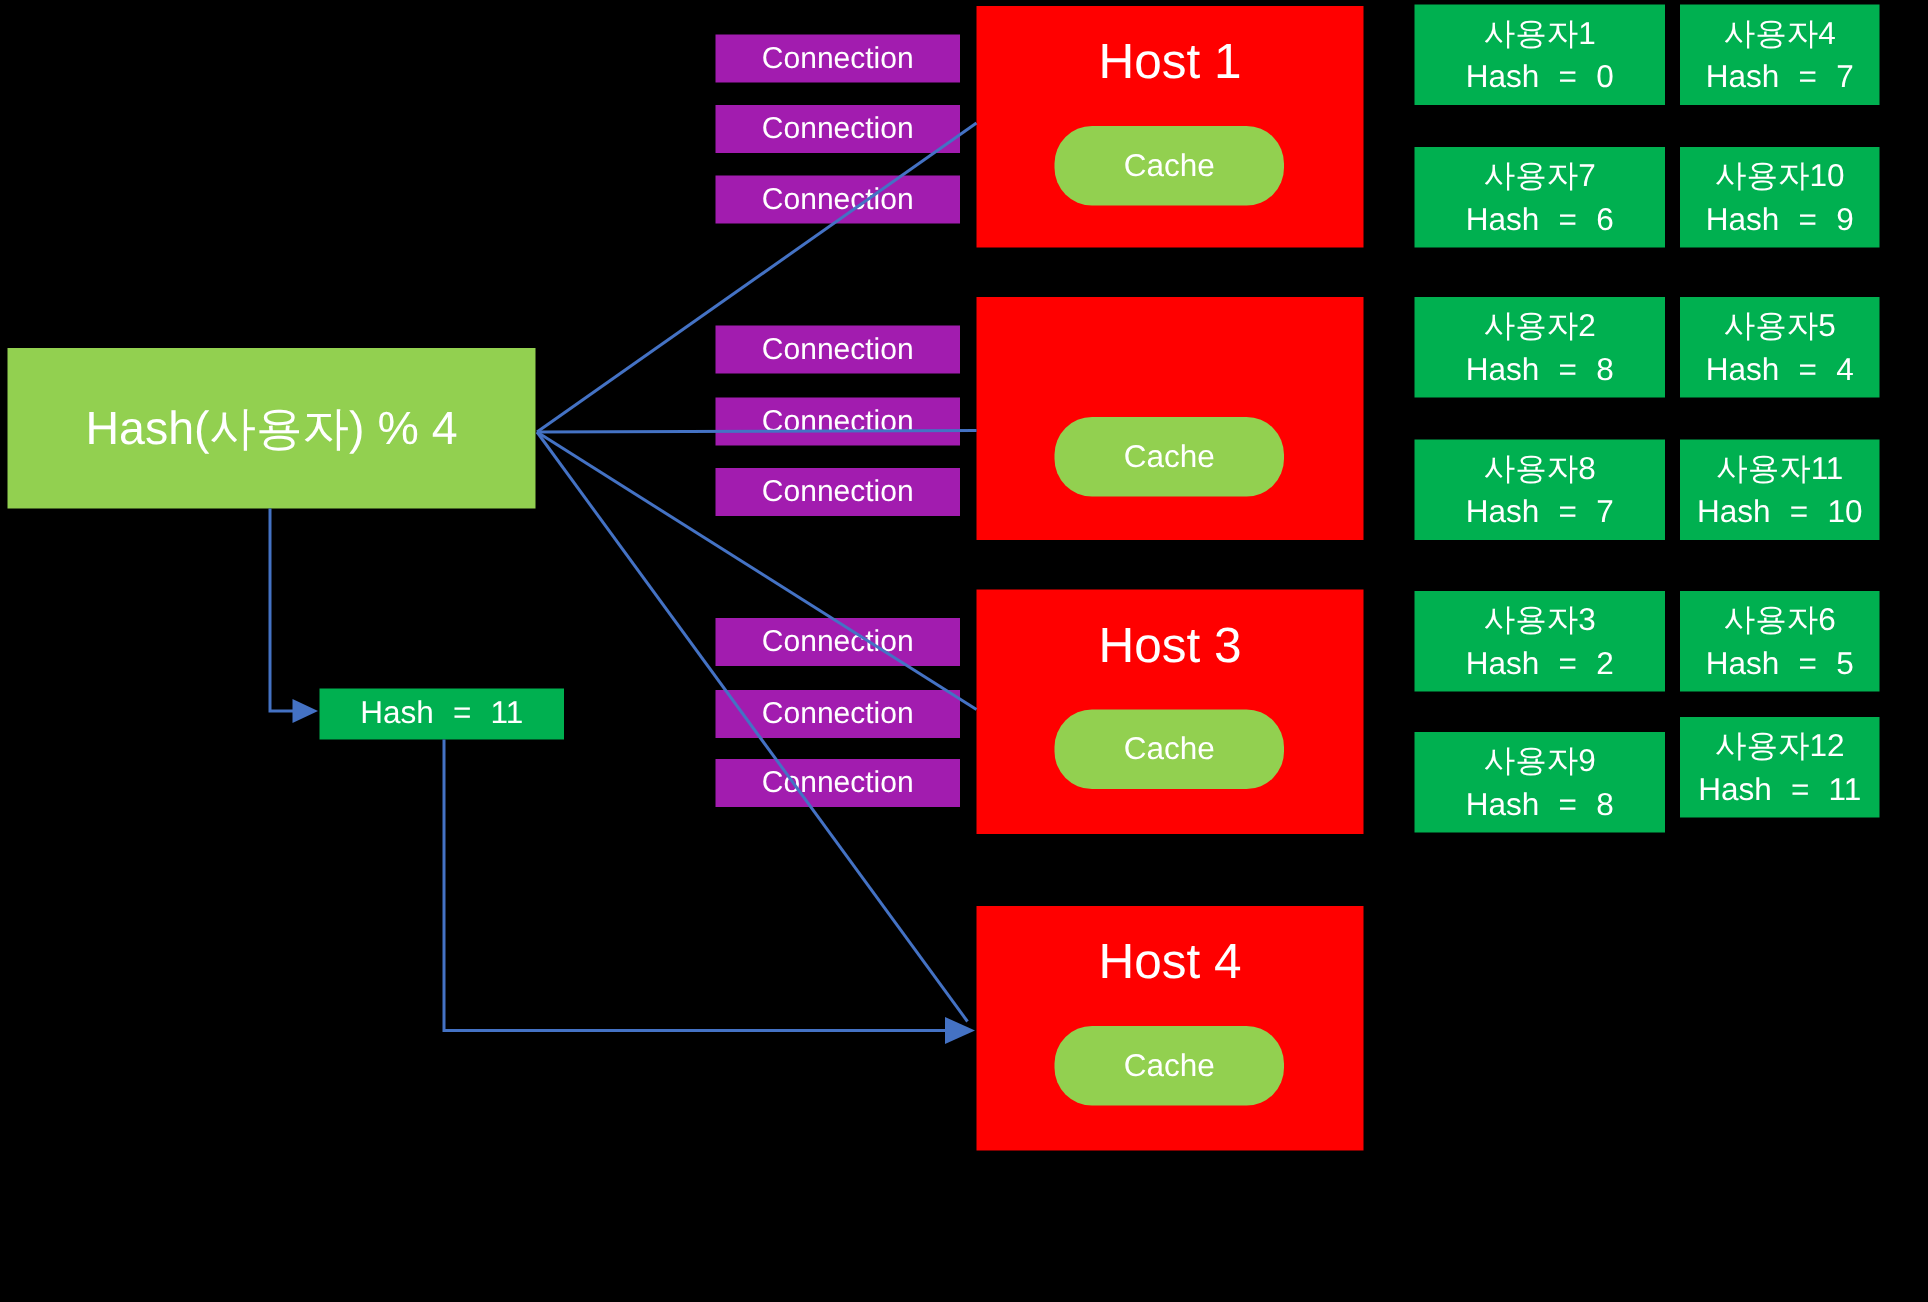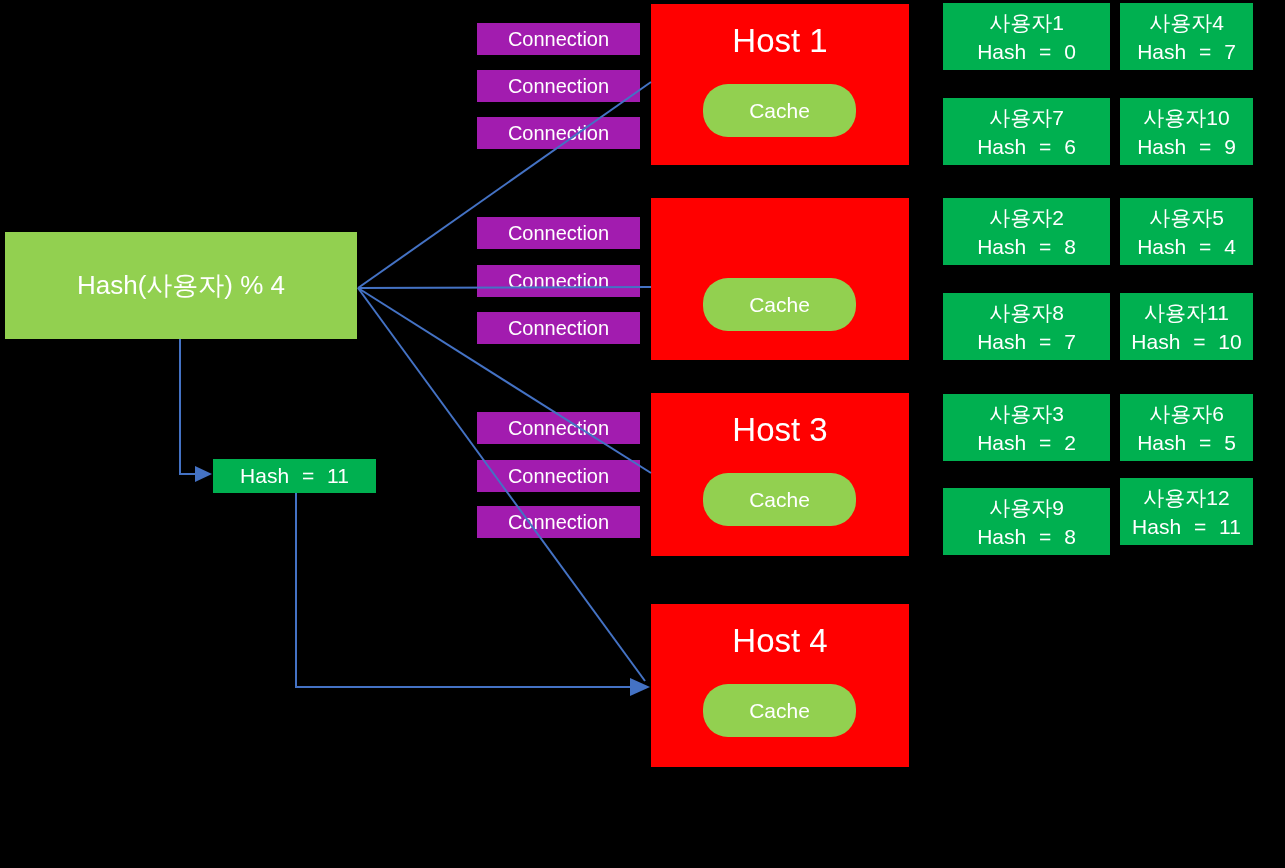--- a/index.html
+++ b/index.html
@@ -16,21 +16,21 @@
     position: absolute;
     display: flex;
     align-items: center;
     justify-content: center;
     text-align: center;
     box-sizing: border-box;
   }
   .hash-fn {
     left: 5px; top: 232px; width: 352px; height: 107px;
     background: #92D050;
-    font-size: 26px;
+    font-size: 31px;
     z-index: 2;
   }
   .hash-res {
     left: 213px; top: 459px; width: 163px; height: 34px;
     background: #00B050;
     font-size: 21px;
     word-spacing: 7px;
     z-index: 2;
   }
   .conn {

